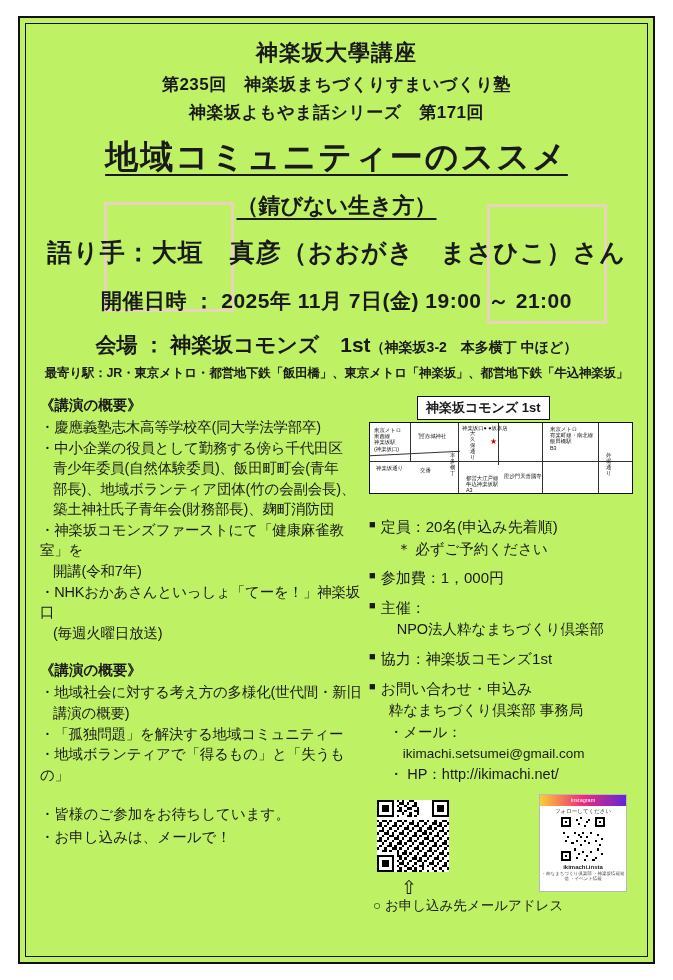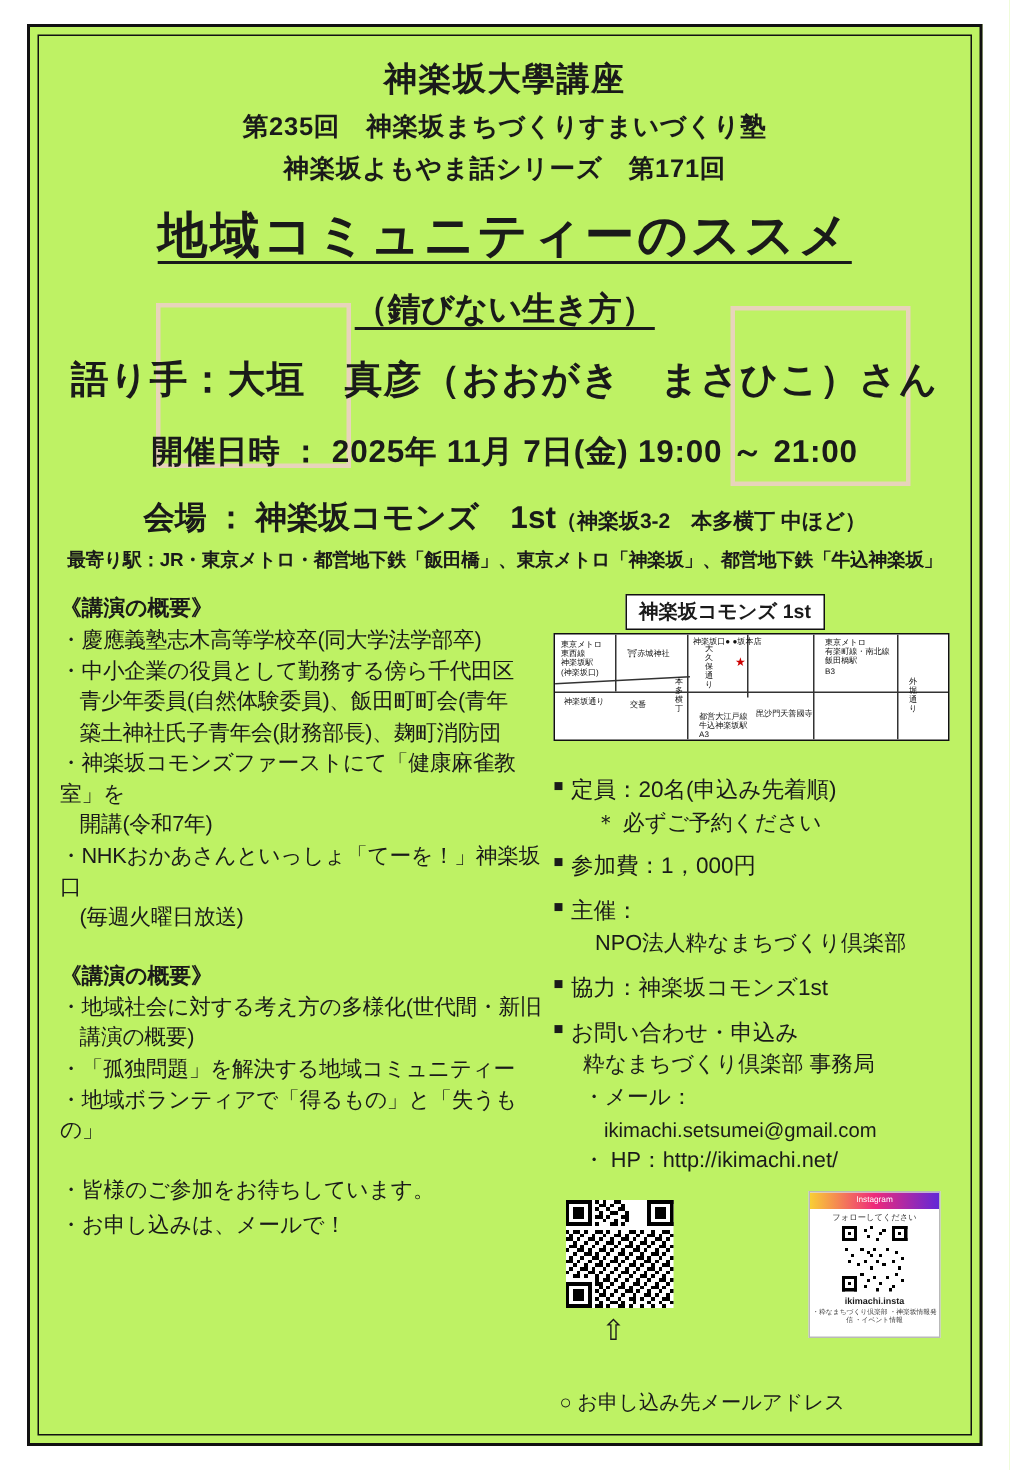--- a/index.html
+++ b/index.html
@@ -286,21 +286,21 @@
     margin-top: 1px;
   }
   .arrow-up {
     position: absolute;
     left: 32px;
     top: 78px;
     font-size: 19px;
     line-height: 1;
   }
   .apply-line {
-    margin-top: 34px;
+    margin-top: 5px;
     font-size: 13.5px;
     padding-left: 4px;
   }
 </style>
 </head>
 <body>
 
 <div class="poster">
   <div class="poster-inner">
 
@@ -326,20 +326,21 @@
       <div class="center t-access">最寄り駅：JR・東京メトロ・都営地下鉄「飯田橋」、東京メトロ「神楽坂」、都営地下鉄「牛込神楽坂」</div>
 
       <div class="columns">
 
         <div class="col-left">
           <div class="sec-title">《講演の概要》</div>
           <div>
             <div class="bullet-line">・慶應義塾志木高等学校卒(同大学法学部卒)</div>
             <div class="bullet-line">・中小企業の役員として勤務する傍ら千代田区</div>
             <div class="bullet-line indent">青少年委員(自然体験委員)、飯田町町会(青年</div>
+            <div class="bullet-line indent">部長)、地域ボランティア団体(竹の会副会長)、</div>
             <div class="bullet-line indent">築土神社氏子青年会(財務部長)、麹町消防団</div>
             <div class="bullet-line">・神楽坂コモンズファーストにて「健康麻雀教室」を</div>
             <div class="bullet-line indent">開講(令和7年)</div>
             <div class="bullet-line">・NHKおかあさんといっしょ「てーを！」神楽坂口</div>
             <div class="bullet-line indent">(毎週火曜日放送)</div>
           </div>
 
           <div class="gap-block">
             <div class="sec-title">《講演の概要》</div>
             <div class="bullet-line">・地域社会に対する考え方の多様化(世代間・新旧</div>

